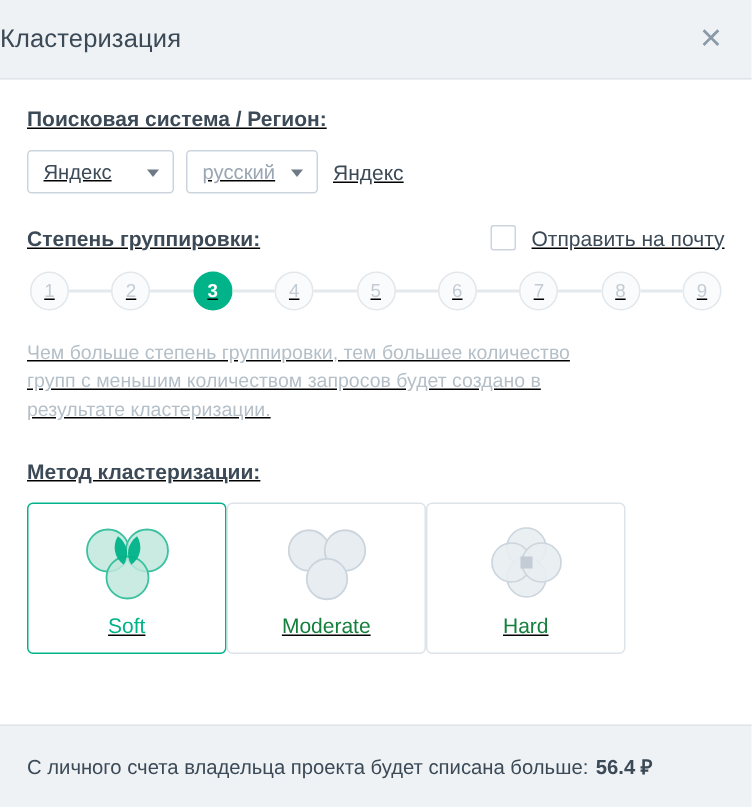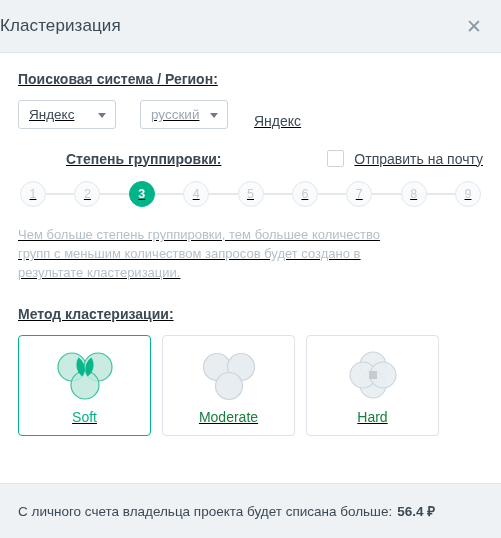--- a/index.html
+++ b/index.html
@@ -73,22 +73,22 @@
 
   .field-label {
     font-size: 14px;
     color: #3c4a57;
     font-weight: bold;
     margin: 0 0 13px 0;
   }
 
   .row-selects {
     display: flex;
-    align-items: flex-end;
-    gap: 24px;
+    align-items: center;
+    gap: 8px;
     margin-bottom: 21px;
   }
   .select {
     position: relative;
     height: 29px;
     box-sizing: border-box;
     border: 1px solid #ccd5dd;
     border-radius: 3px;
     background: #ffffff;
     display: flex;
@@ -113,21 +113,20 @@
     font-size: 14px;
     color: #3c4a57;
     margin-left: 2px;
   }
 
   
   .group-head {
     display: flex;
     align-items: center;
     margin-bottom: 14px;
-    margin-left: 48px;
   }
   .group-head .field-label { margin: 0; }
   .email-check {
     display: flex;
     align-items: center;
     margin-left: auto;
     cursor: pointer;
   }
   .checkbox {
     width: 17px;
@@ -181,21 +180,20 @@
     font-size: 13px;
     line-height: 19px;
     color: #b4bfc8;
     margin: 0 0 24px 0;
     max-width: 372px;
   }
 
   
   .methods {
     display: flex;
-    gap: 11px;
     margin-top: 12px;
   }
   .method-card {
     width: 133px;
     height: 101px;
     box-sizing: border-box;
     border: 1px solid #dde3e9;
     border-radius: 4px;
     background: #ffffff;
     display: flex;

